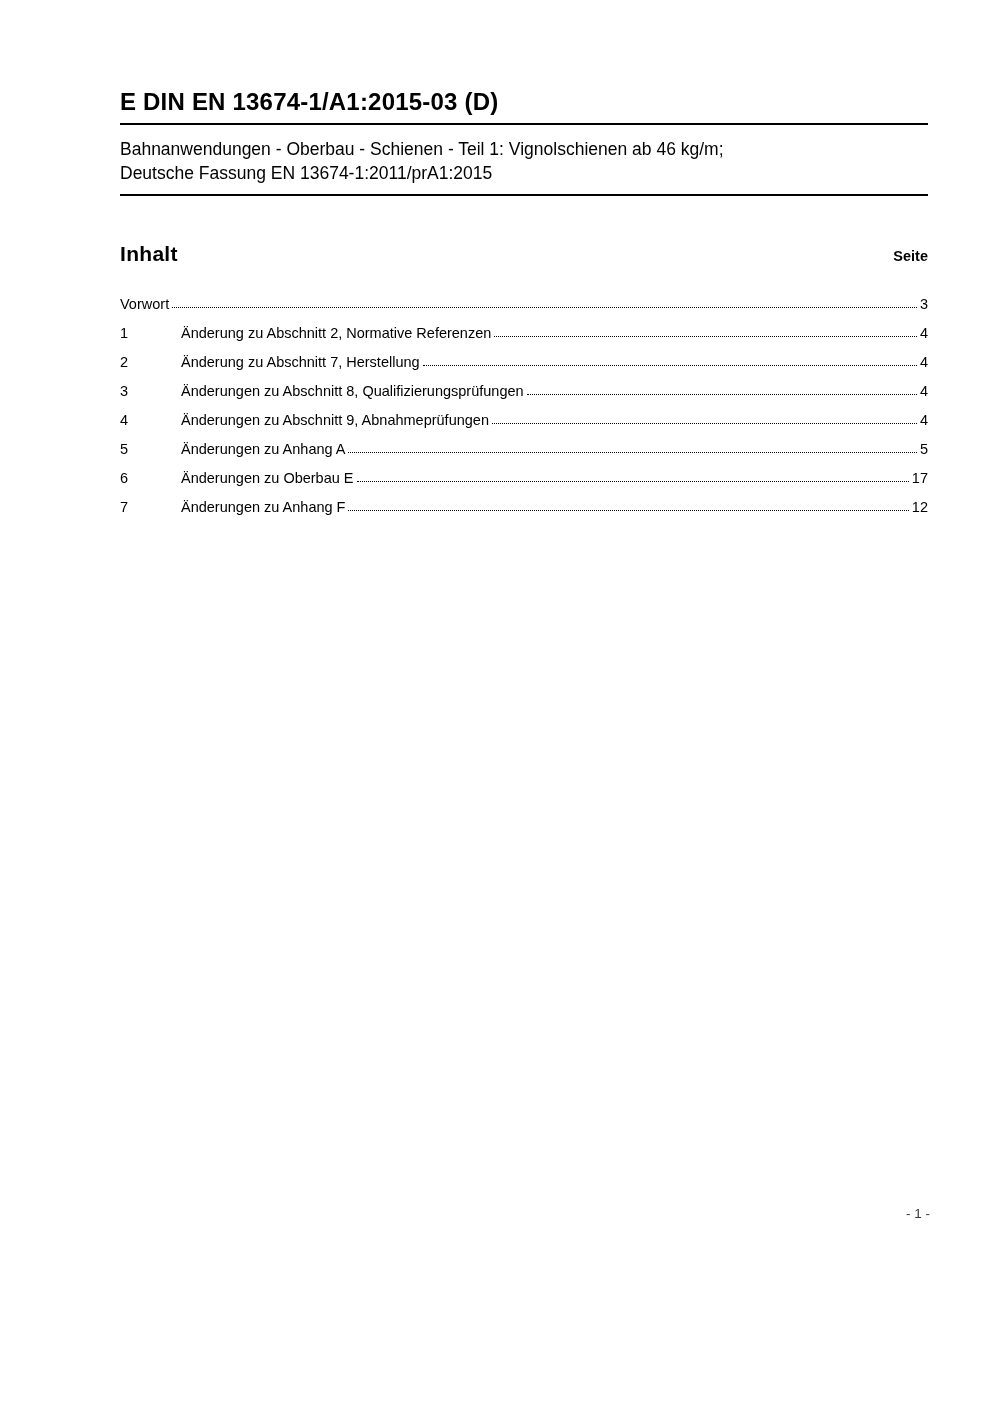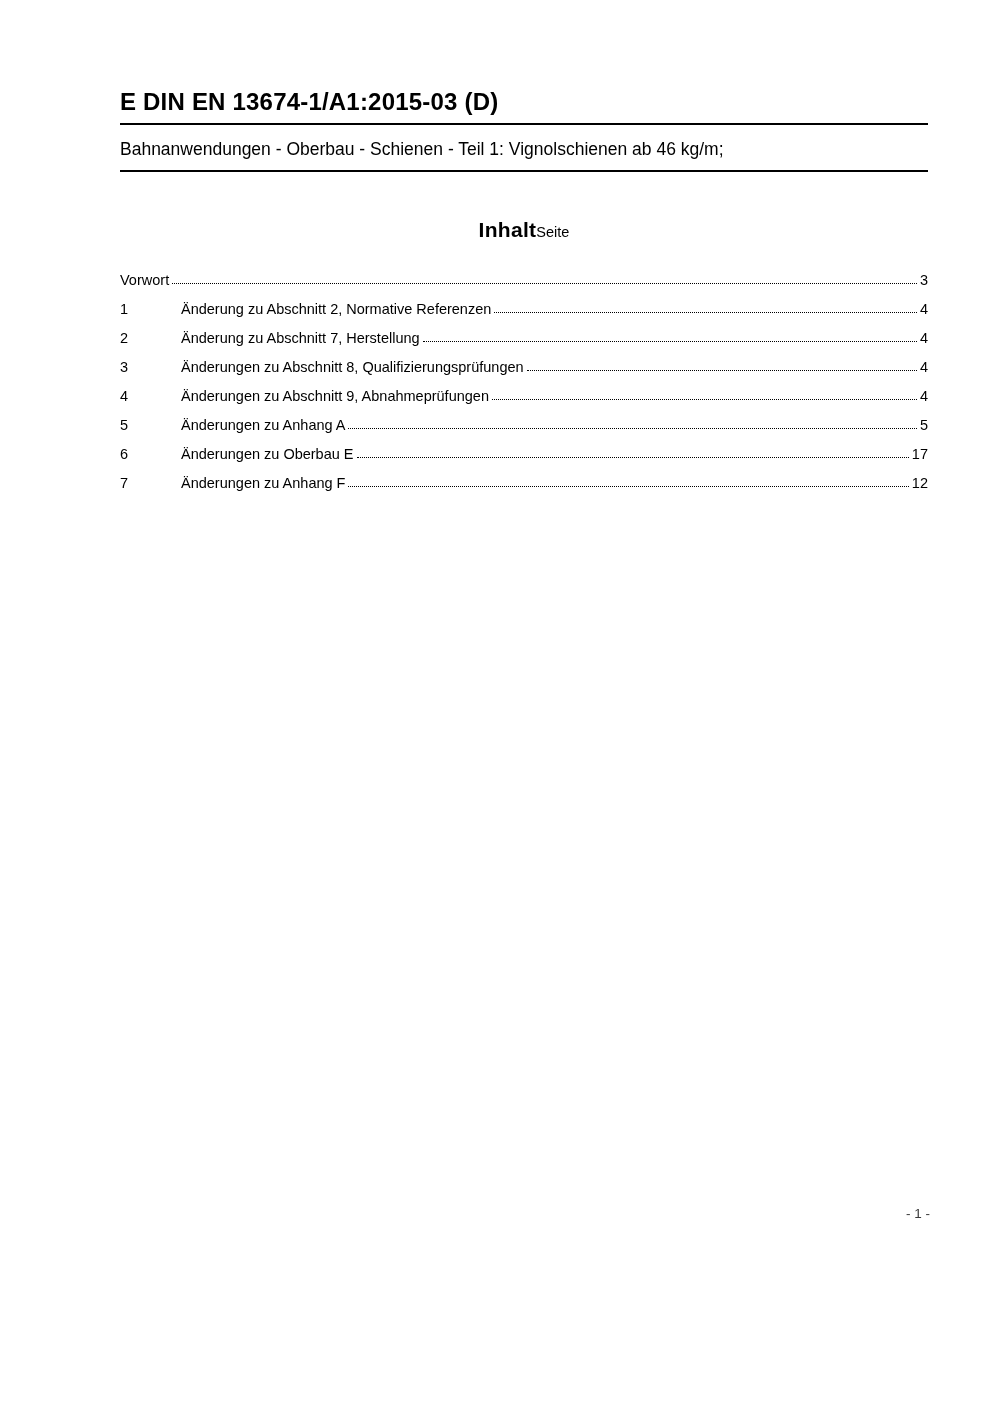--- a/index.html
+++ b/index.html
@@ -37,33 +37,33 @@
   .rule-1 { margin-top: 7px; }
   .rule-2 { margin-top: 9px; }
   .doc-subtitle {
     font-size: 17.5px;
     font-weight: normal;
     line-height: 1.38;
     margin-top: 12px;
   }
   .toc-header {
     display: flex;
-    justify-content: center;
+    justify-content: space-between;
     align-items: baseline;
     margin-top: 46px;
   }
   .toc-heading {
     font-size: 21px;
     font-weight: bold;
     margin: 0;
     letter-spacing: 0.3px;
   }
   .toc-page-col {
     font-size: 14.5px;
-    font-weight: normal;
+    font-weight: bold;
   }
   .toc-list {
     margin-top: 30px;
   }
   .toc-row {
     display: flex;
     align-items: center;
     font-size: 14.5px;
     line-height: 16px;
     margin-bottom: 13px;
@@ -98,20 +98,21 @@
 <body>
 
 <div class="page">
 
   <h1 class="doc-title">E DIN EN 13674-1/A1:2015-03 (D)</h1>
 
   <hr class="rule rule-1">
 
   <div class="doc-subtitle">
     <div>Bahnanwendungen - Oberbau - Schienen - Teil 1: Vignolschienen ab 46 kg/m;</div>
+    <div>Deutsche Fassung EN 13674-1:2011/prA1:2015</div>
   </div>
 
   <hr class="rule rule-2">
 
   <div class="toc-header">
     <h2 class="toc-heading">Inhalt</h2>
     <span class="toc-page-col">Seite</span>
   </div>
 
   <div class="toc-list">

